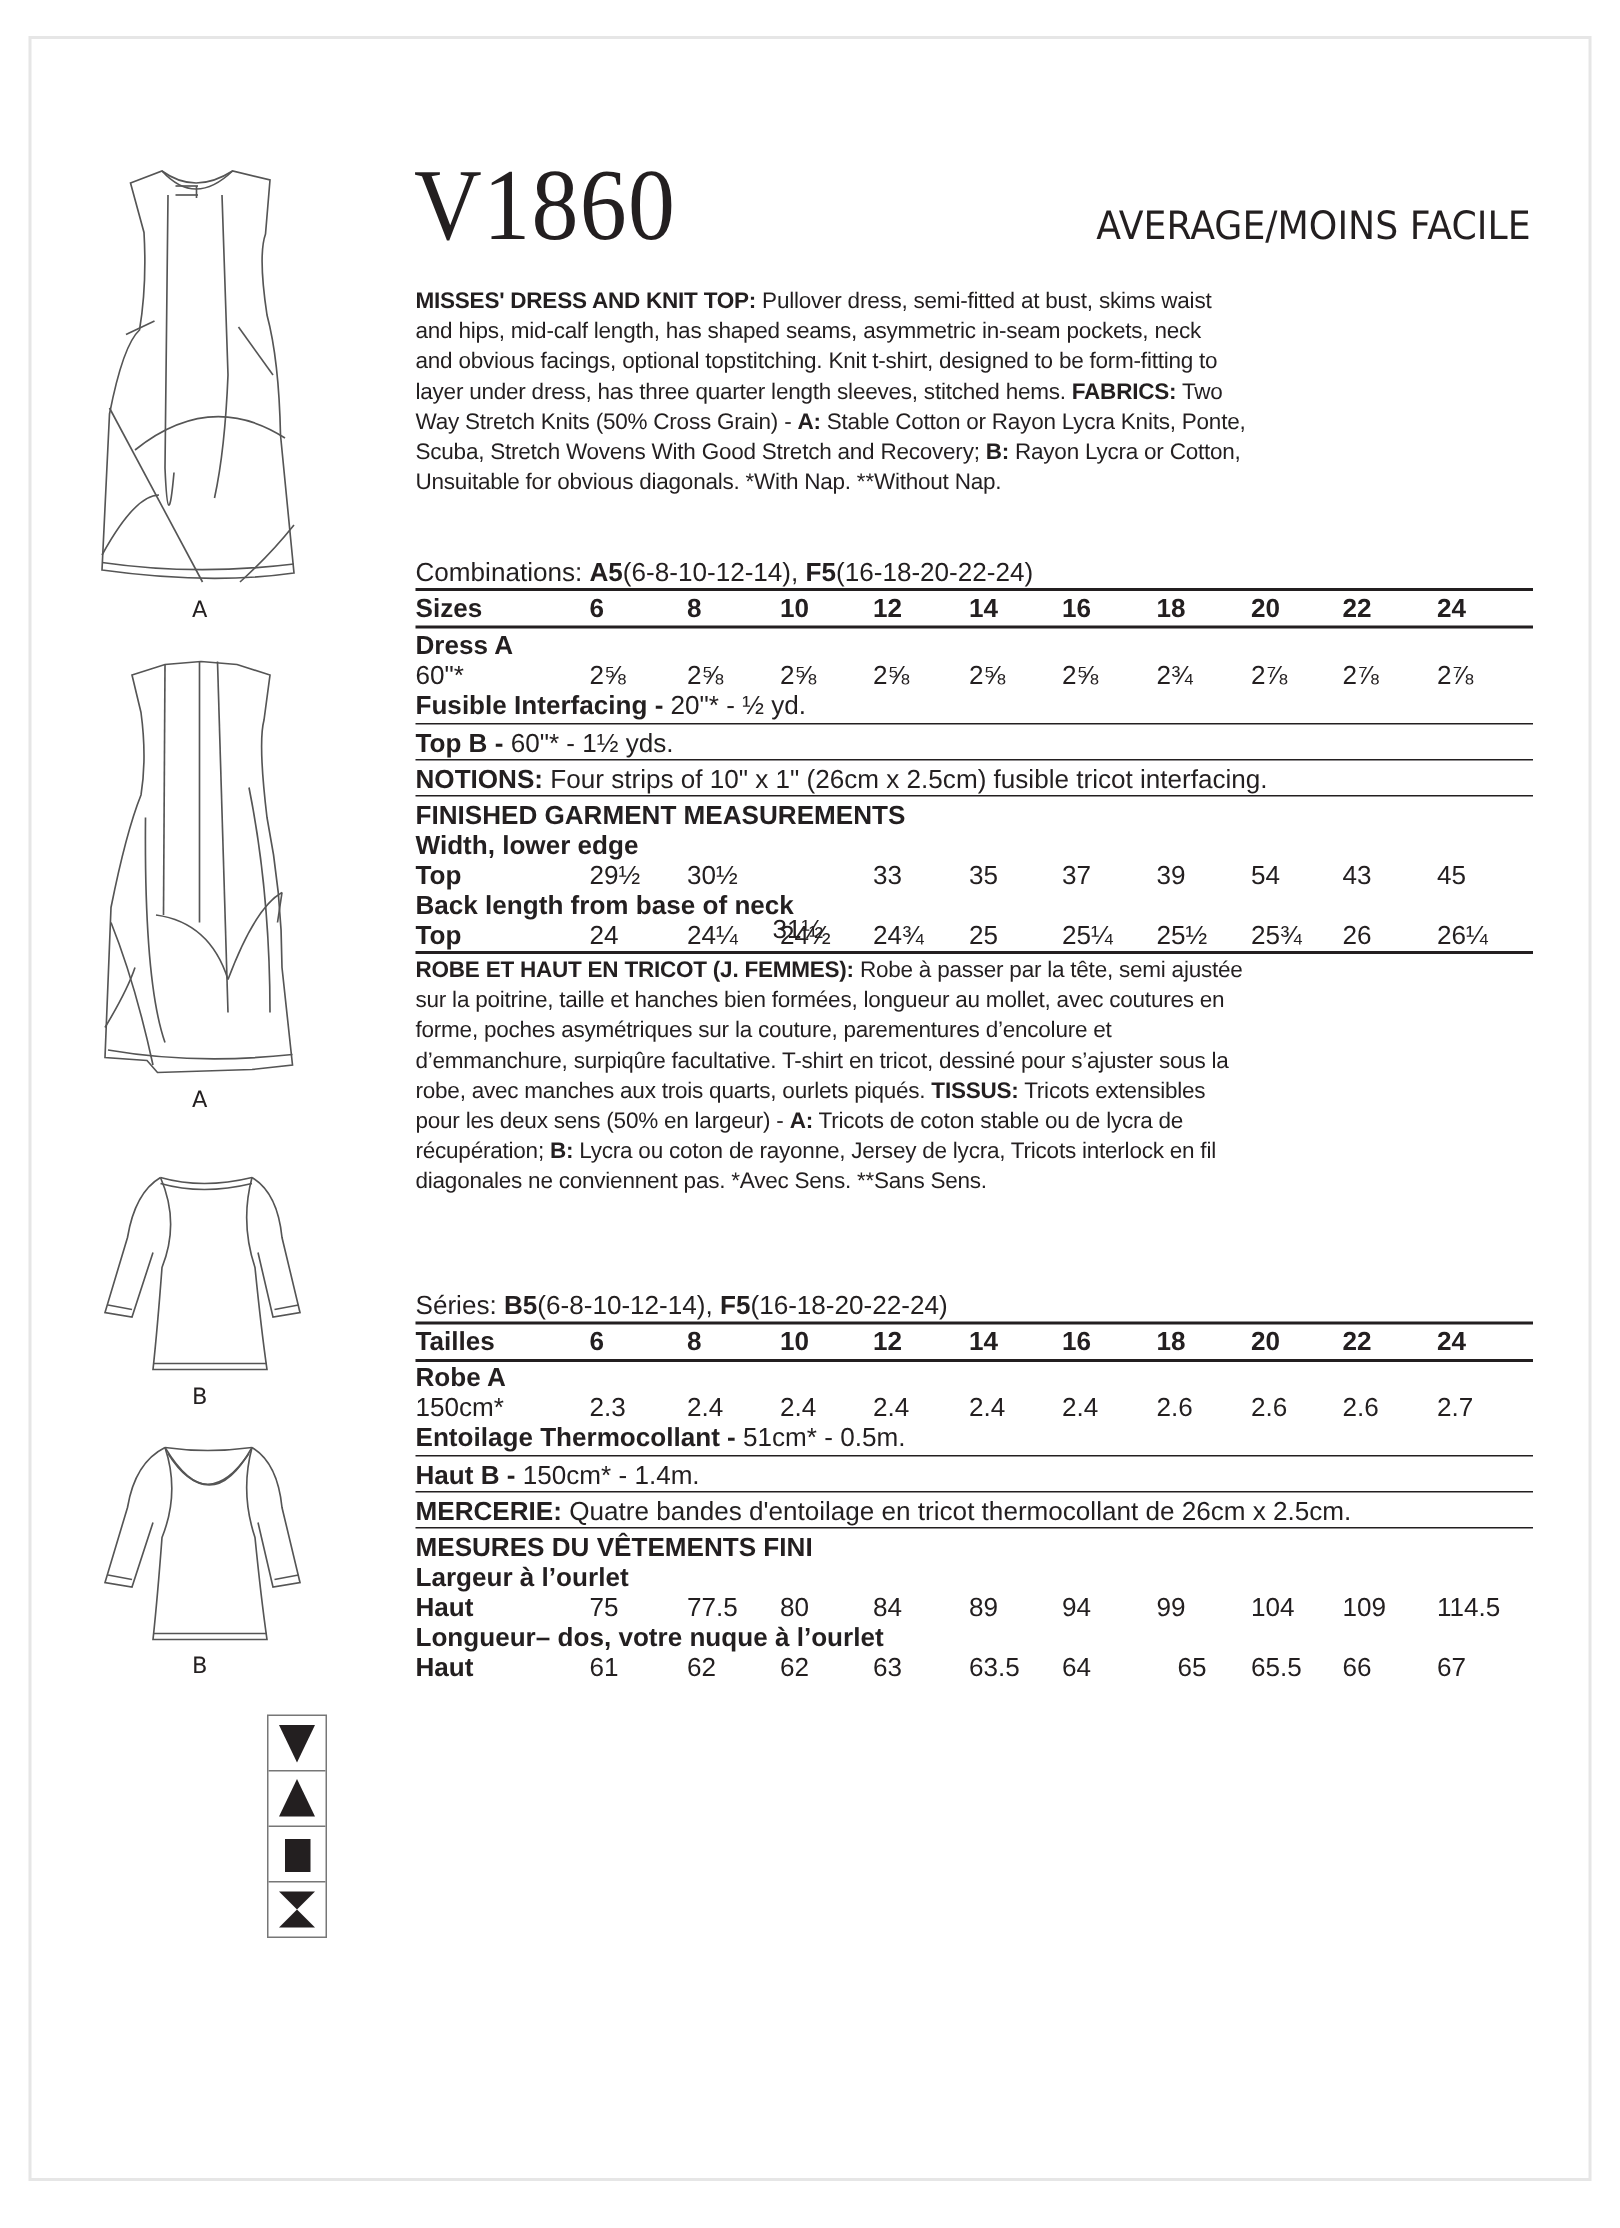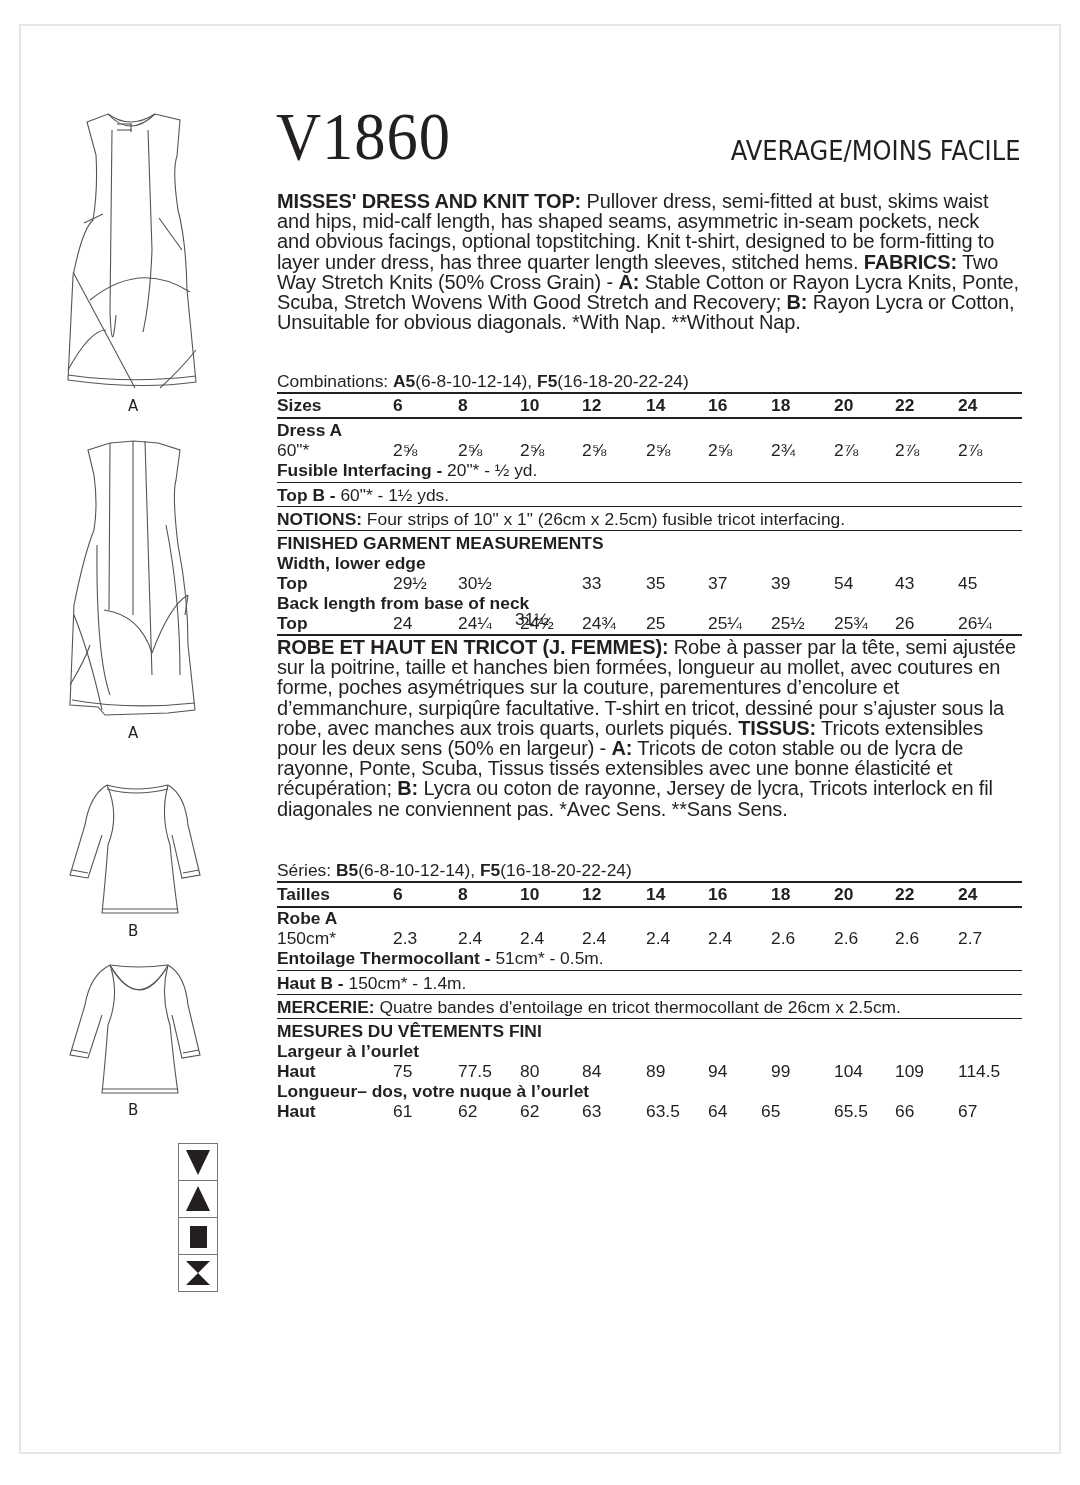--- a/index.html
+++ b/index.html
@@ -1,21 +1,21 @@
 <!DOCTYPE html>
 <html><head>
 <meta charset="utf-8">
 <style>
   html, body { margin:0; padding:0; background:#ffffff; }
   body { width:1080px; height:1485px; position:relative; overflow:hidden; font-family:"Liberation Sans", sans-serif; color:#231f20; }
   .page-border { position:absolute; left:19px; top:24px; width:1042px; height:1430px; border:2px solid #e6e6e6; box-sizing:border-box; }
 
   .title { position:absolute; left:276px; top:100px; font-family:"Liberation Serif", serif; font-size:68px; line-height:72px; letter-spacing:1px; transform:scaleX(0.92); transform-origin:left top; color:#231f20; }
   .level { position:absolute; right:60px; top:137px; font-family:"DejaVu Sans", sans-serif; font-size:26px; line-height:28px; color:#231f20; transform:scaleX(0.93); transform-origin:right top; }
-  .para { position:absolute; left:277px; width:745px; font-size:20px; line-height:20.2px; letter-spacing:-0.15px; }
+  .para { position:absolute; left:277px; width:745px; font-size:15px; line-height:20.2px; letter-spacing:-0.15px; }
   .para b { font-weight:bold; }
 
   .rule { position:absolute; left:277px; width:745px; height:0; border-top:2px solid #231f20; }
   .rule.thin { border-top:1.5px solid #231f20; }
 
   .row { position:absolute; left:277px; width:745px; height:20px; font-size:17.4px; line-height:20px; white-space:nowrap; }
   .row .lbl { position:absolute; left:0; top:0; }
   .row .cell { position:absolute; top:0; }
   .row.bold { font-weight:bold; }
   .lbl.bold { font-weight:bold; }
@@ -213,21 +213,20 @@
   </div>
 <div class="rule" style="top:634px"></div>
 
 <div class="para" style="top:637px">
   <div><b>ROBE ET HAUT EN TRICOT (J. FEMMES):</b><span> Robe à passer par la tête, semi ajustée</span></div>
   <div><span>sur la poitrine, taille et hanches bien formées, longueur au mollet, avec coutures en</span></div>
   <div><span>forme, poches asymétriques sur la couture, parementures d’encolure et</span></div>
   <div><span>d’emmanchure, surpiqûre facultative. T-shirt en tricot, dessiné pour s’ajuster sous la</span></div>
   <div><span>robe, avec manches aux trois quarts, ourlets piqués. </span><b>TISSUS:</b><span> Tricots extensibles</span></div>
   <div><span>pour les deux sens (50% en largeur) - </span><b>A:</b><span> Tricots de coton stable ou de lycra de</span></div>
-  <div><span>rayonne, Ponte, Scuba, Tissus tissés extensibles avec une bonne élasticité et</span></div>
   <div><span>récupération; </span><b>B:</b><span> Lycra ou coton de rayonne, Jersey de lycra, Tricots interlock en fil</span></div>
   <div><span>diagonales ne conviennent pas. *Avec Sens. **Sans Sens.</span></div>
 </div>
 
 <div class="row" style="top:860px">
   <span class="lbl"><span>Séries: </span><b>B5</b><span>(6-8-10-12-14), </span><b>F5</b><span>(16-18-20-22-24)</span></span>
 </div>
 <div class="rule" style="top:881px"></div>
 <div class="row bold sizes-row" style="top:884px">
     <span class="lbl">Tailles</span>
@@ -296,17 +295,17 @@
     <span class="lbl bold">Longueur– dos, votre nuque à l’ourlet</span>
   </div>
 <div class="row meas-row" style="top:1101px">
     <span class="lbl bold">Haut</span>
     <span class="cell" style="left: 116px; text-align: center;">61</span>
     <span class="cell" style="left: 181px;">62</span>
     <span class="cell" style="left: 243px;">62</span>
     <span class="cell" style="left: 305px;">63</span>
     <span class="cell" style="left: 369px;">63.5</span>
     <span class="cell" style="left: 431px;">64</span>
-    <span class="cell" style="left: 484px;">65</span>
+    <span class="cell" style="left: 508px;">65</span>
     <span class="cell" style="left: 557px;">65.5</span>
     <span class="cell" style="left: 618px;">66</span>
     <span class="cell" style="left: 681px;">67</span>
   </div>
 
 </body></html>

